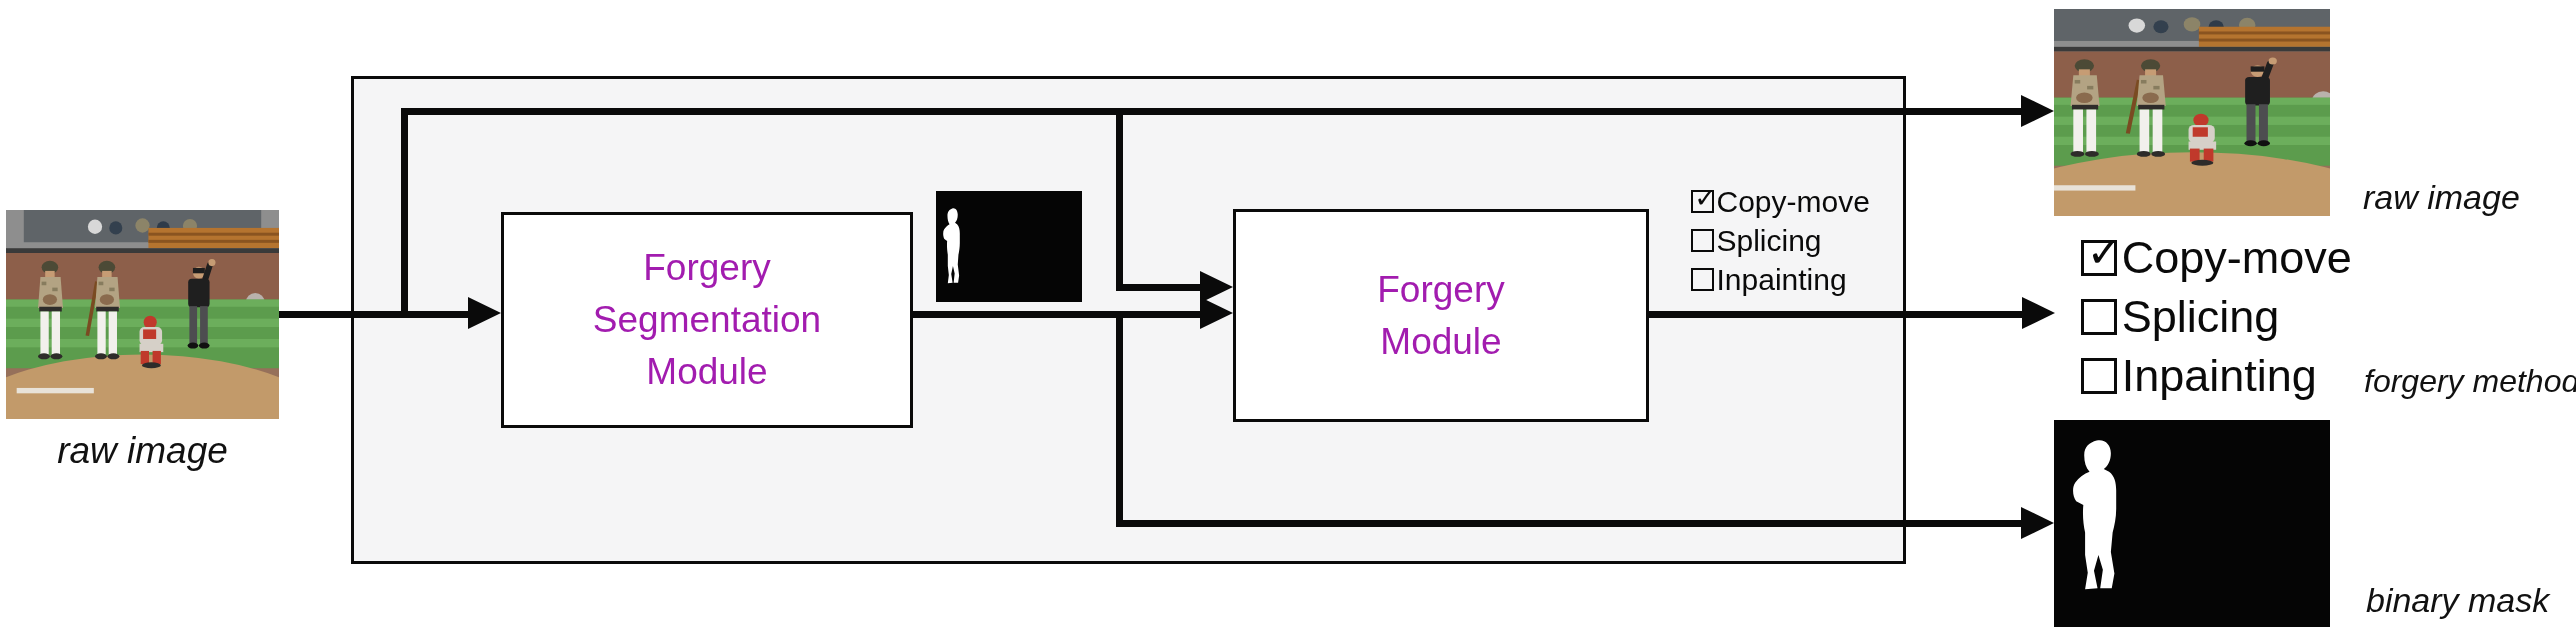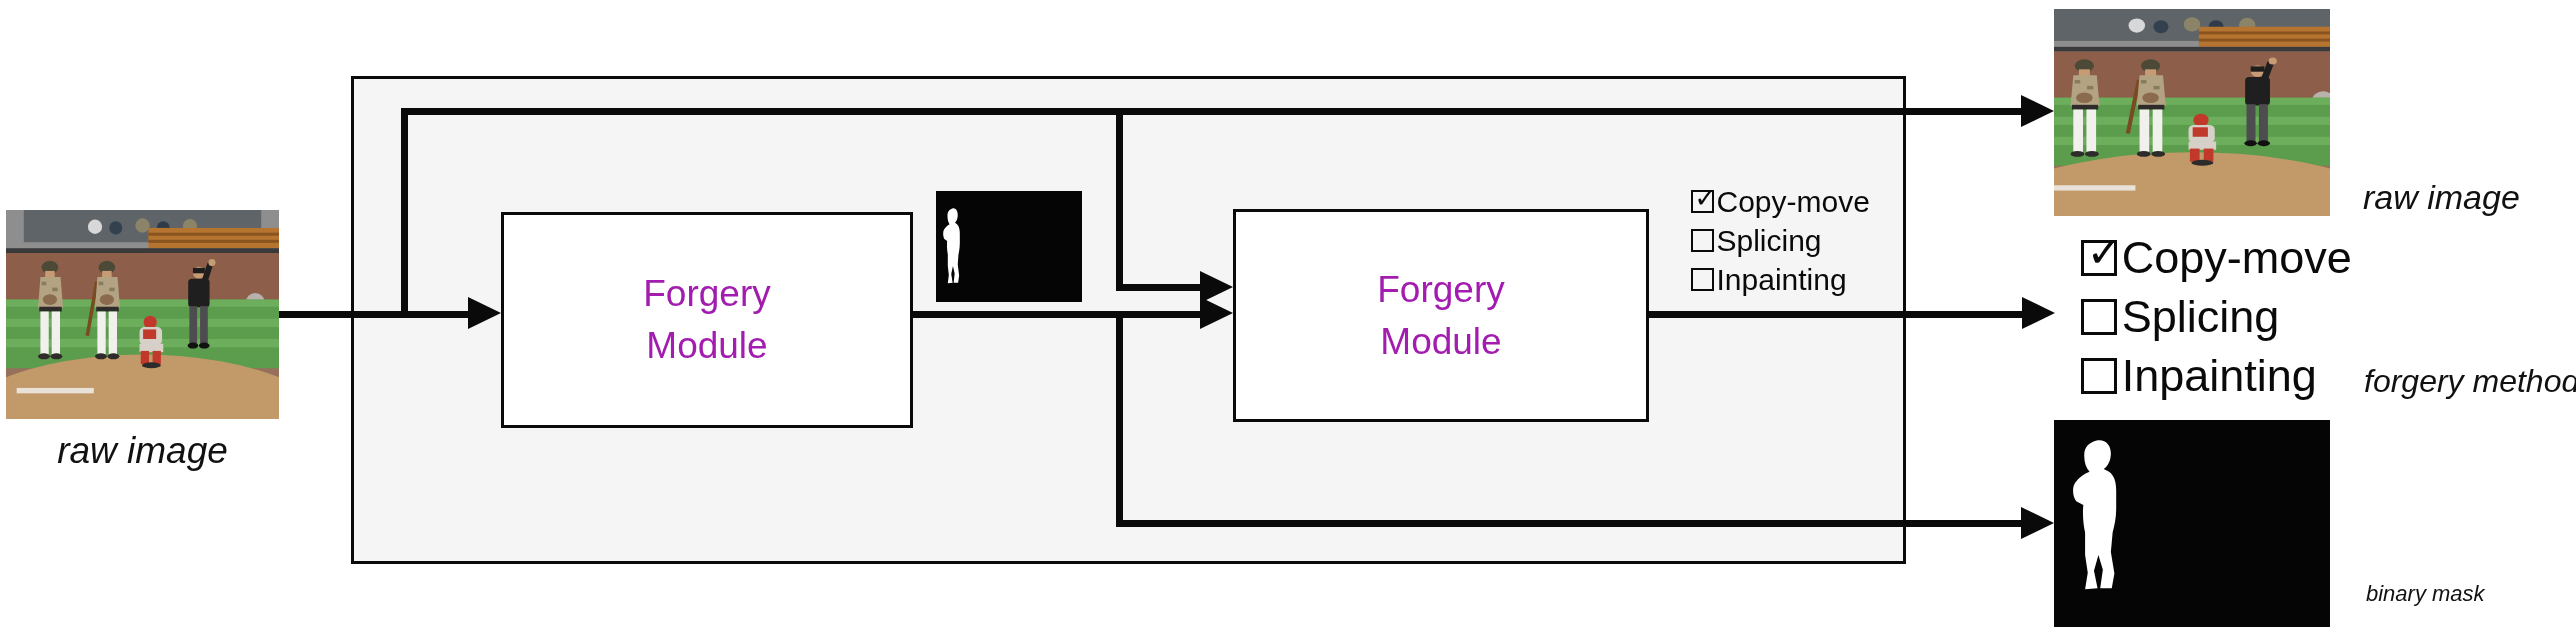--- a/index.html
+++ b/index.html
@@ -34,21 +34,21 @@
   .photo-left{left:6px;top:210px;width:273px;height:209px;}
   .photo-right{left:2054px;top:9px;width:276px;height:207px;}
   .mask-small{left:936px;top:191px;width:146px;height:111px;}
   .mask-large{left:2054px;top:420px;width:276px;height:207px;}
 
   
   .caption{font-style:italic;color:#111;white-space:nowrap;}
   .cap-input{left:6px;top:430px;width:273px;text-align:center;font-size:37px;}
   .cap-raw{left:2363px;top:178px;font-size:34px;}
   .cap-method{left:2364px;top:363px;font-size:32px;}
-  .cap-mask{left:2366px;top:581px;font-size:22px;}
+  .cap-mask{left:2366px;top:581px;font-size:34px;}
 
   
   .checklist{display:flex;flex-direction:column;}
   .check-row{display:flex;align-items:center;}
   .checkbox{position:relative;box-sizing:border-box;border-style:solid;border-color:#0a0a0a;
             background:transparent;flex:0 0 auto;}
   .tick{position:absolute;visibility:hidden;color:#0a0a0a;font-weight:bold;line-height:1;}
   .tick::before{content:"\2713";}
   .check-row[data-checked="true"] .tick{visibility:visible;}
 
@@ -86,20 +86,21 @@
 
 <div class="v-line" style="left:1116px;top:311px;height:216px;"></div>
 <div class="h-line" style="left:1116px;top:520px;width:905px;"></div>
 <div class="head-right" style="left:2021px;top:507px;"></div>
 
 <div class="h-line" style="left:1649px;top:311px;width:373px;"></div>
 <div class="head-right" style="left:2022px;top:297px;"></div>
 
 <div class="abs module-box seg-box">
   <span>Forgery</span>
+  <span>Segmentation</span>
   <span>Module</span>
 </div>
 
 <div class="abs module-box cls-box">
   <span>Forgery</span>
   <span>Module</span>
 </div>
 
 <div class="abs checklist checklist-inner">
   <div class="check-row" data-checked="true">

